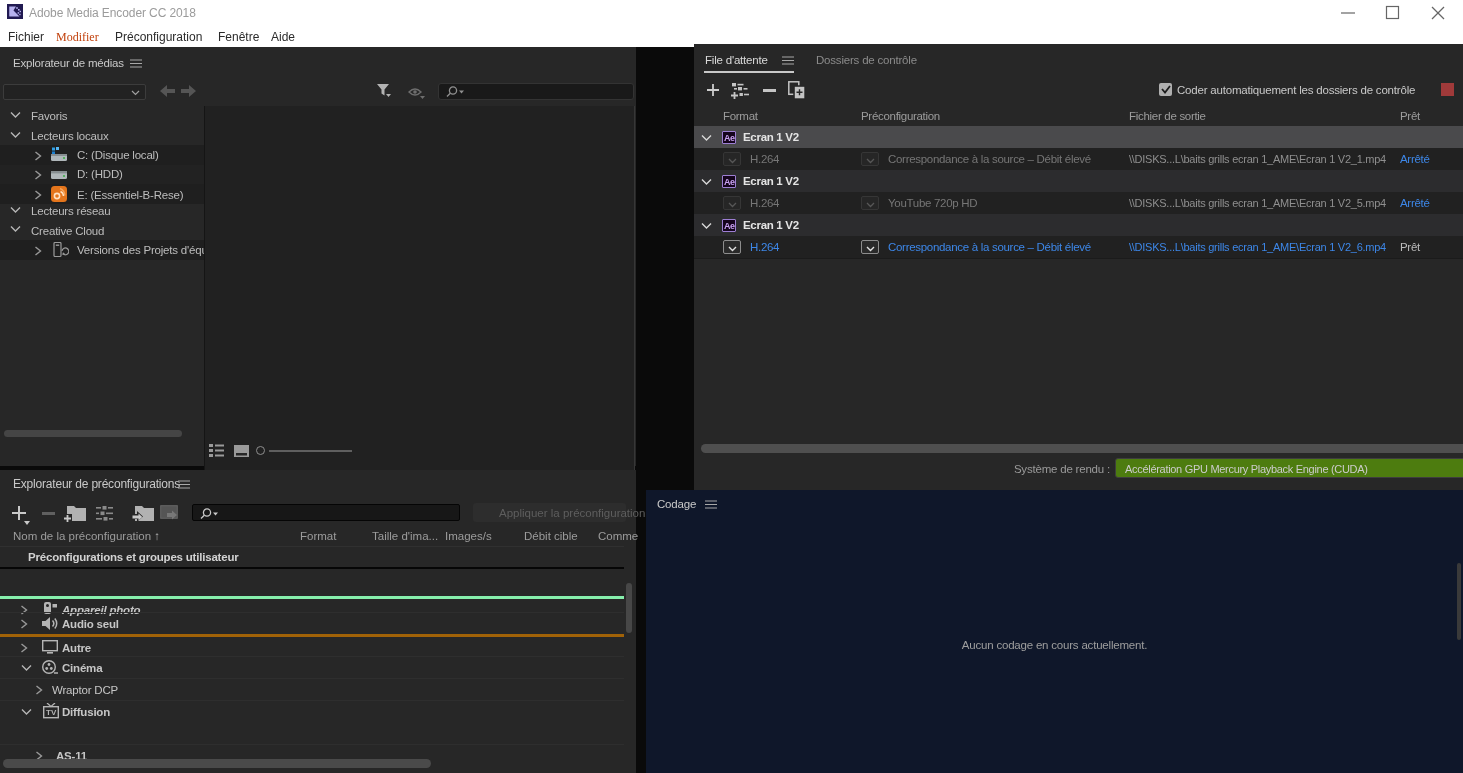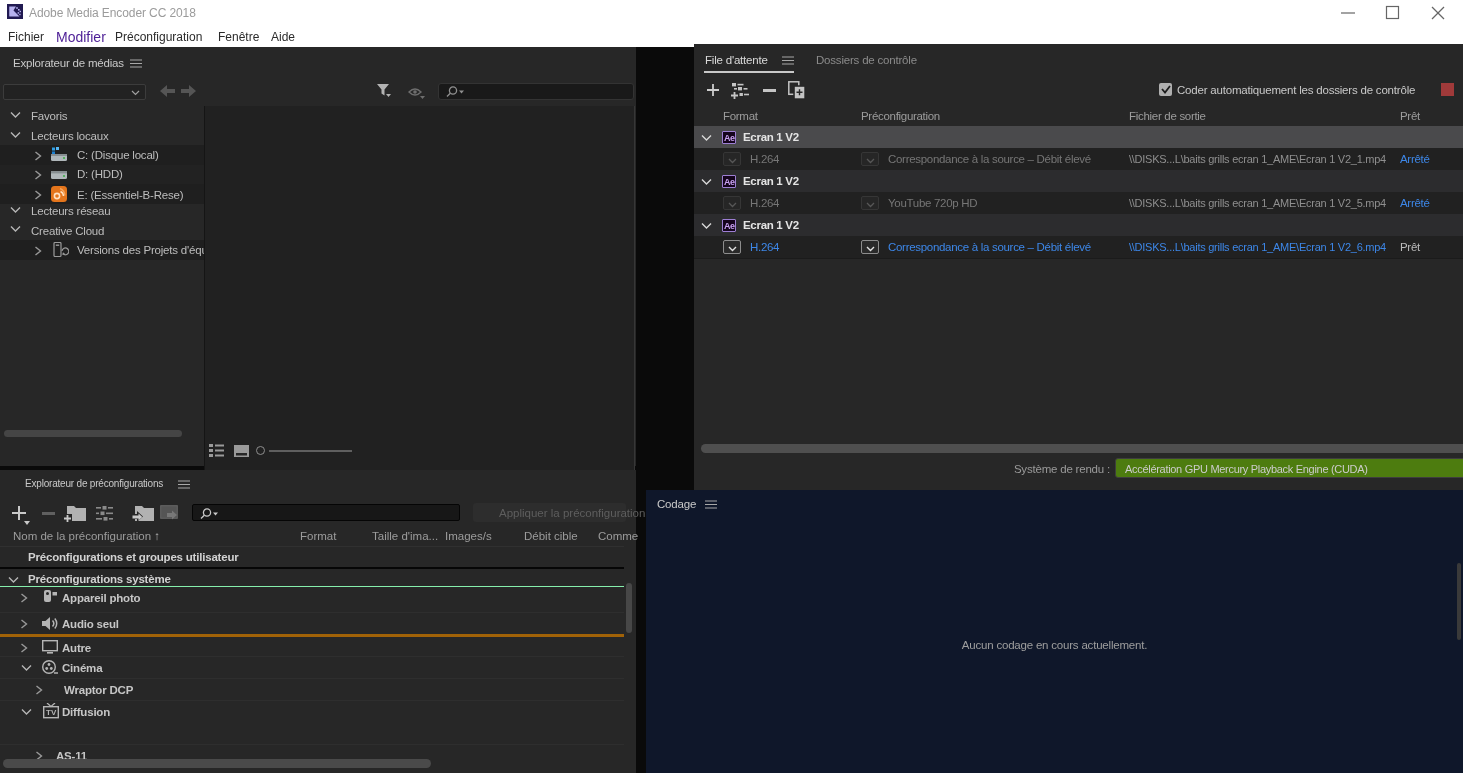--- a/index.html
+++ b/index.html
@@ -21,21 +21,21 @@
     <polygon points="2.5,2.5 9,2.5 2.5,12.5" fill="#b7b2ef"></polygon>
     <polygon points="2.5,2.5 2.5,12.5 12.5,12.5" fill="#b7b2ef"></polygon>
     <rect x="9.2" y="3.2" width="1.6" height="1.6" fill="#b7b2ef"></rect>
     <rect x="11" y="5" width="1.6" height="1.6" fill="#b7b2ef"></rect>
     <rect x="12.6" y="6.8" width="1.4" height="1.4" fill="#b7b2ef"></rect>
     <rect x="10.6" y="8.2" width="1.5" height="1.5" fill="#b7b2ef"></rect>
     <rect x="12.2" y="9.8" width="1.4" height="1.4" fill="#b7b2ef"></rect>
   </svg>
   <div class="txt" style="left:29px;top:6px;font-size:12px;letter-spacing:-0.1px;color:#9b9b9b;">Adobe Media Encoder CC 2018</div>
   <div class="txt" style="left:8px;top:30px;font-size:12px;color:#2b2b2b;">Fichier</div>
-  <div class="txt" style="left:56px;top:30px;font-size:14px;color:#4c1d95;">Modifier</div>
+  <div class="txt" style="left:56px;top:30px;font-size:12px;color:#c2410c;font-family:Liberation Serif, serif;">Modifier</div>
   <div class="txt" style="left:115px;top:30px;font-size:12px;color:#2b2b2b;">Préconfiguration</div>
   <div class="txt" style="left:218px;top:30px;font-size:12px;color:#2b2b2b;">Fenêtre</div>
   <div class="txt" style="left:271px;top:30px;font-size:12px;color:#2b2b2b;">Aide</div>
 
   <svg class="abs" style="left:1340px;top:5px;" width="110" height="16" viewBox="0 0 110 16">
     <line x1="1" y1="8" x2="15" y2="8" stroke="#666" stroke-width="1.2"></line>
     <rect x="46.5" y="1.5" width="12" height="12" fill="none" stroke="#666" stroke-width="1.2"></rect>
     <line x1="92" y1="2" x2="104" y2="14" stroke="#666" stroke-width="1.2"></line>
     <line x1="104" y1="2" x2="92" y2="14" stroke="#666" stroke-width="1.2"></line>
   </svg>
@@ -161,21 +161,21 @@
   </svg>
   <svg class="abs" style="left:234px;top:398px;" width="15" height="12" viewBox="0 0 15 12">
     <rect x="0" y="0" width="15" height="12" fill="#9a9a9a"></rect>
     <rect x="2" y="8" width="11" height="2.5" fill="#272727"></rect>
   </svg>
   <div class="abs" style="left:256px;top:399px;width:9px;height:9px;border:1.5px solid #8d8d8d;border-radius:50%;"></div>
   <div class="abs" style="left:269px;top:403px;width:83px;height:2px;background:#5f5f5f;"></div>
 </div>
 
 <div class="panel" id="preset" style="left:0;top:470px;width:636px;height:303px;">
-  <div class="txt" style="left:13px;top:7px;font-size:10px;letter-spacing:-0.2px;color:#c9c9c9;margin-left:12px;">Explorateur de préconfigurations</div>
+  <div class="txt" style="left:13px;top:7px;font-size:12px;letter-spacing:-0.2px;color:#c9c9c9;">Explorateur de préconfigurations</div>
   <svg class="abs" style="left:178px;top:10px;" width="12" height="9" viewBox="0 0 12 9">
     <path d="M0 1h12M0 4.5h12M0 8h12" stroke="#a8a8a8" stroke-width="1.2"></path>
   </svg>
   <div id="ptoolbar">
     <svg class="abs" style="left:12px;top:36px;" width="18" height="19" viewBox="0 0 18 19">
       <path d="M7 0v14M0 7h14" stroke="#c9c9c9" stroke-width="2"></path>
       <polygon points="12,15 18,15 15,19" fill="#c9c9c9"></polygon>
     </svg>
     <path><svg class="abs" style="left:42px;top:42px;" width="13" height="3" viewBox="0 0 13 3">
           <rect width="13" height="3" fill="#606060"></rect>
@@ -224,27 +224,21 @@
   <div class="txt" style="left:372px;top:59px;font-size:11.5px;color:#9c9c9c;">Taille d'ima...</div>
   <div class="txt" style="left:445px;top:59px;font-size:11.5px;color:#9c9c9c;">Images/s</div>
   <div class="txt" style="left:524px;top:59px;font-size:11.5px;color:#9c9c9c;">Débit cible</div>
   <div class="txt" style="left:598px;top:59px;font-size:11.5px;color:#9c9c9c;">Comme</div>
   <div id="ptree" class="abs" style="left:0;top:76px;width:624px;height:213px;overflow:hidden;">
 
     <div class="abs" style="left:0;top:0;width:624px;height:21px;border-top:1px solid #303030;">
       <div class="txt" style="left:28px;top:3px;color:#d2d2d2;font-weight:bold;">Préconfigurations et groupes utilisateur</div>
     </div>
     <div class="abs" style="left:0;top:21px;width:624px;height:2px;background:#060606;"></div>
-    <div class="abs" style="left:0;top:23px;width:624px;height:21px;">
-      <svg class="abs" style="left:8px;top:7px;" width="11" height="8" viewBox="0 0 11 8">
-          <polyline points="1,1.5 5.5,6 10,1.5" fill="none" stroke="#b5b5b5" stroke-width="1.4"></polyline>
-        </svg>
-      <div class="txt" style="left:28px;top:3px;color:#d2d2d2;font-weight:bold;">Préconfigurations système</div>
-    </div>
-    <div class="abs" style="left:0;top:40px;width:624px;height:22px;border-top:1px solid #86efac;">
+    <div class="abs" style="left:0;top:50px;width:624px;height:22px;border-top:3px solid #86efac;font-style:italic;">
       <svg class="abs" style="left:20px;top:6px;" width="8" height="10" viewBox="0 0 8 10">
           <polyline points="1.5,1 6.5,5 1.5,9" fill="none" stroke="#9a9a9a" stroke-width="1.4"></polyline>
         </svg>
       <svg class="abs" style="left:42px;top:3px;" width="16" height="15" viewBox="0 0 16 15">
         <rect x="2" y="0" width="7" height="12" rx="2" fill="#b5b5b5"></rect>
         <circle cx="5.5" cy="3.5" r="1.5" fill="#272727"></circle>
         <rect x="10.5" y="2" width="4.5" height="3.5" fill="#b5b5b5"></rect>
       </svg>
       <div class="txt" style="left:62px;top:4px;color:#c6c6c6;font-weight:bold;">Appareil photo</div>
     </div>
@@ -279,21 +273,21 @@
           <circle cx="4.7" cy="8.5" r="1.4" fill="#b5b5b5"></circle>
           <circle cx="9.3" cy="8.5" r="1.4" fill="#b5b5b5"></circle>
         <path d="M12 13 h4" stroke="#b5b5b5" stroke-width="1.5"></path>
       </svg>
       <div class="txt" style="left:62px;top:4px;color:#c6c6c6;font-weight:bold;">Cinéma</div>
     </div>
     <div class="abs" style="left:0;top:132px;width:624px;height:22px;border-top:1px solid #2e2e2e;">
       <svg class="abs" style="left:35px;top:6px;" width="8" height="10" viewBox="0 0 8 10">
           <polyline points="1.5,1 6.5,5 1.5,9" fill="none" stroke="#9a9a9a" stroke-width="1.4"></polyline>
         </svg>
-      <div class="txt" style="left:64px;top:4px;color:#c6c6c6;font-weight:bold;">Wraptor DCP</div>
+      <div class="txt" style="left:52px;top:4px;color:#c6c6c6;font-weight:normal;">Wraptor DCP</div>
     </div>
     <div class="abs" style="left:0;top:154px;width:624px;height:22px;border-top:1px solid #2e2e2e;">
       <svg class="abs" style="left:21px;top:7px;" width="11" height="8" viewBox="0 0 11 8">
           <polyline points="1,1.5 5.5,6 10,1.5" fill="none" stroke="#b5b5b5" stroke-width="1.4"></polyline>
         </svg>
       <svg class="abs" style="left:43px;top:2px;" width="16" height="16" viewBox="0 0 16 16">
         <rect x="0.7" y="3.7" width="14.6" height="11" fill="none" stroke="#b5b5b5" stroke-width="1.4"></rect>
         <path d="M4 0 L8 3.5 L12 0" fill="none" stroke="#b5b5b5" stroke-width="1.3"></path>
         <text x="3" y="12" font-family="Liberation Sans" font-size="8" font-weight="bold" fill="#b5b5b5">TV</text>
       </svg>

